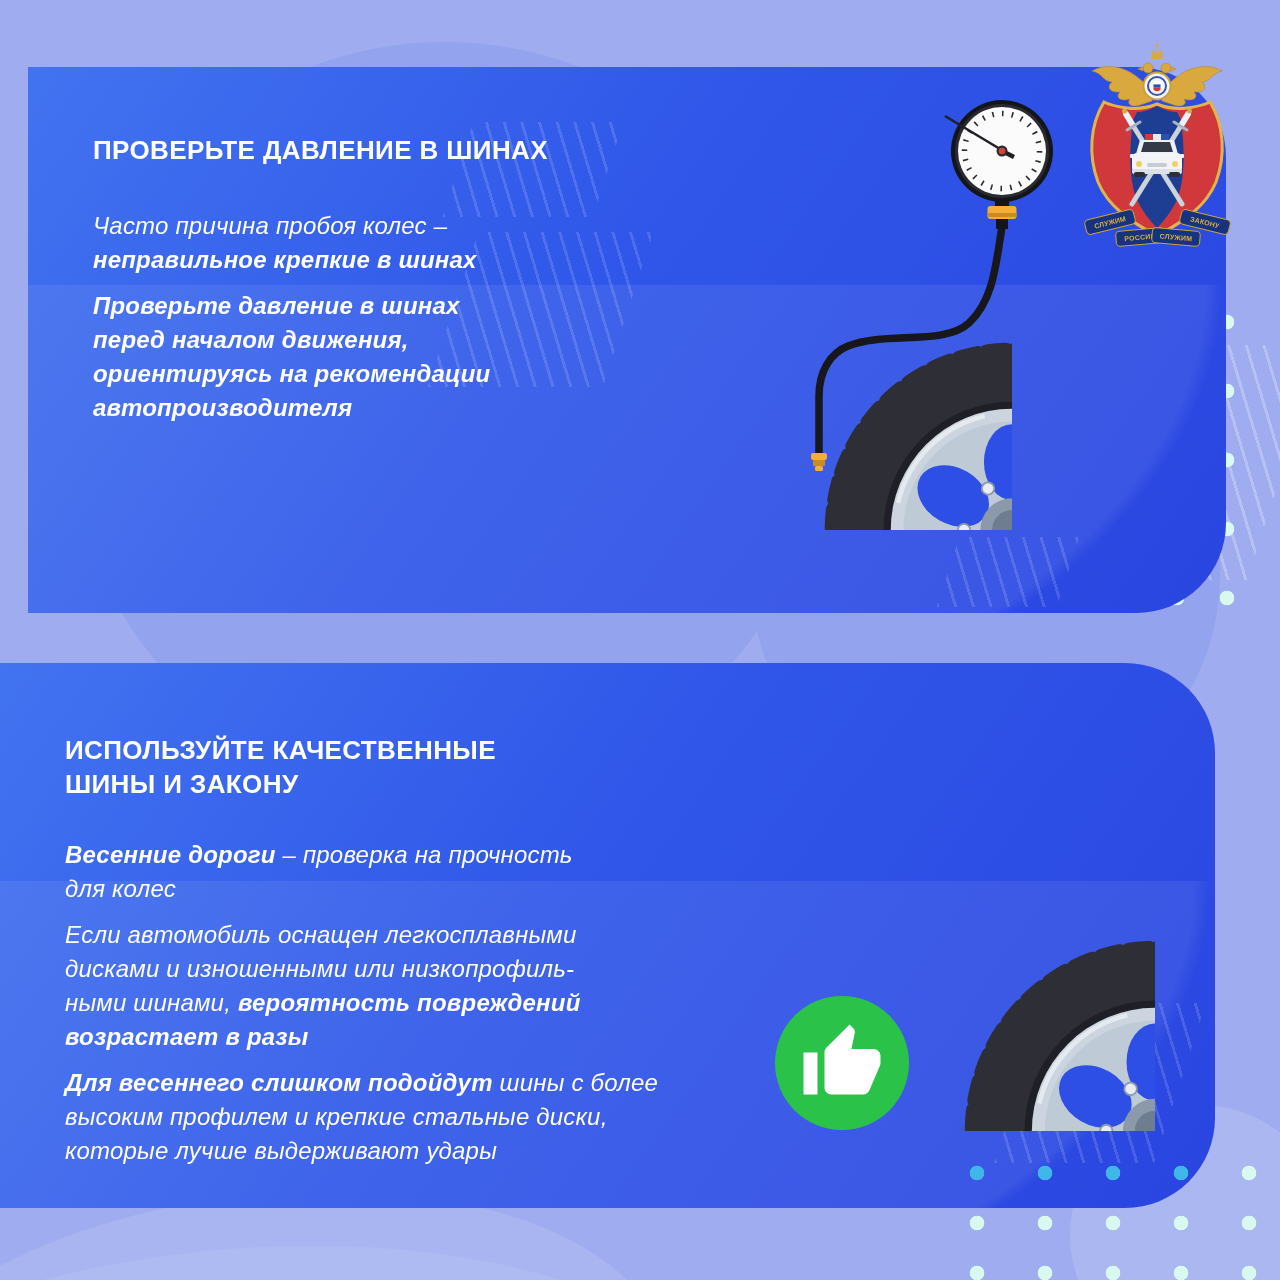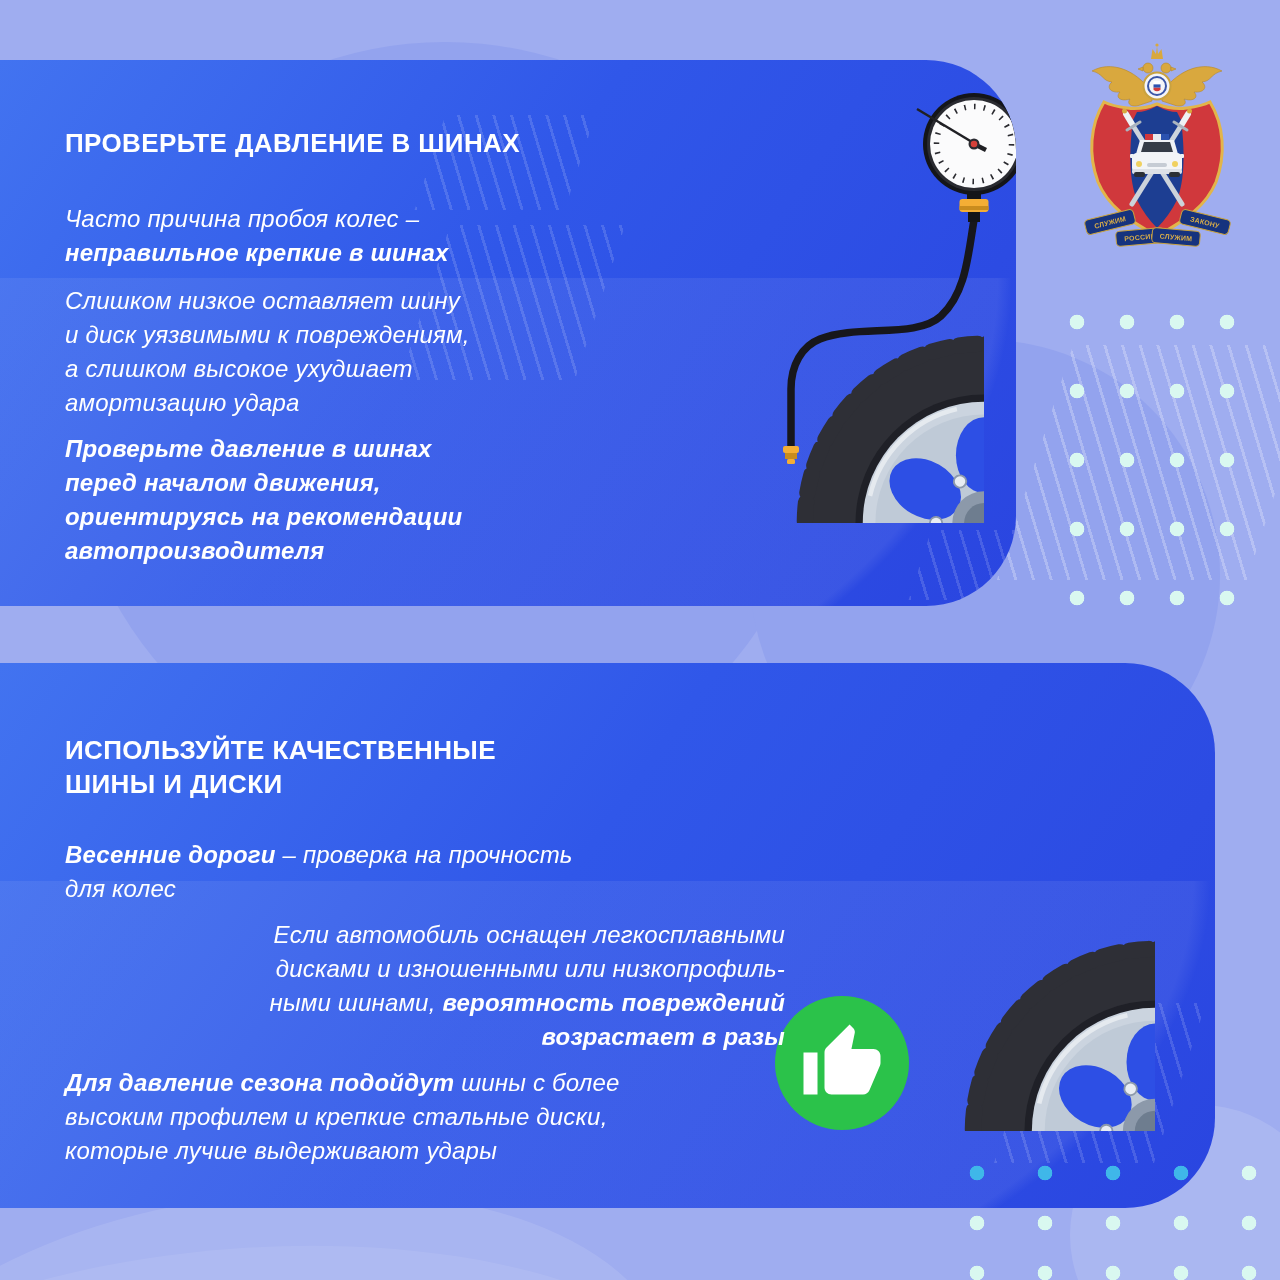--- a/index.html
+++ b/index.html
@@ -31,34 +31,34 @@
   .dots-b-cyan{left:963px;top:496px;width:320px;height:135px;
     background-image:radial-gradient(circle at 14px 14px,#3fb7e9 7px,transparent 7.6px);
     background-size:68px 50px;z-index:1;}
   
   .card{position:absolute;left:0;overflow:hidden;z-index:3;
     background:linear-gradient(125deg,#4273f0 0%,#3057e9 45%,#2a45e0 100%);
     border-radius:0 90px 90px 0;color:#fff;}
   .card::before{content:"";position:absolute;left:-20%;top:40%;width:140%;height:120%;
     background:radial-gradient(ellipse at 30% 0%,rgba(255,255,255,.07) 0 55%,transparent 56%);
     pointer-events:none;}
-  .card-1{top:60px;width:1016px;height:546px;}
+  .card-1{top:67px;width:1198px;height:546px;margin-left:28px;}
   .card-2{top:663px;width:1215px;height:545px;border-bottom-right-radius:90px;}
   .card h2{margin:0 0 0 65px;font-size:26px;line-height:34px;font-weight:700;
     letter-spacing:.4px;white-space:pre-line;position:relative;z-index:5;}
   .card p{margin:0 0 0 65px;font-size:24px;line-height:34px;font-weight:400;
     letter-spacing:.2px;white-space:pre-line;max-width:720px;position:relative;z-index:5;font-style:italic;}
   .card p .b,.card p b{font-weight:700;}
   .card-1 h2{margin-top:66px;}
   .card-1 .p-0{margin-top:42px;}
   .card-1 .p-1{margin-top:14px;}
   .card-1 .p-2{margin-top:12px;}
   .card-2 h2{margin-top:70px;}
   .card-2 .p-0{margin-top:37px;}
-  .card-2 .p-1{margin-top:12px;text-align:right;}
+  .card-2 .p-1{margin-top:12px;}
   .card-2 .p-2{margin-top:12px;}
   
   .wheel-svg{position:absolute;z-index:2;}
   .wheel-1{left:604px;top:83px;width:380px;height:380px;}
   .wheel-2{left:769px;top:82px;width:386px;height:386px;}
   .gauge-svg{position:absolute;left:730px;top:20px;width:315px;height:400px;z-index:3;}
   .thumb-badge{position:absolute;left:775px;top:333px;width:134px;height:134px;
     border-radius:50%;background:#2bc24a;z-index:4;display:flex;align-items:center;justify-content:center;}
   .emblem{position:absolute;left:1082px;top:40px;width:150px;height:212px;z-index:10;}
   .rib-text{font-size:7px;font-weight:700;fill:#d9ad48;letter-spacing:.2px;}
@@ -141,24 +141,20 @@
         <line x1="252" y1="68" x2="187" y2="29" stroke="#202024" stroke-width="2.5"></line>
         <line x1="244" y1="64" x2="256" y2="70" stroke="#202024" stroke-width="4.5"></line>
         <circle cx="244" cy="64" r="5.5" fill="#2a2b31"></circle>
         <circle cx="244" cy="64" r="3.3" fill="#d5413a"></circle>
       </g>
     </svg>
 
     <h2>ПРОВЕРЬТЕ ДАВЛЕНИЕ В ШИНАХ</h2>
     <p class="p-0"><span>Часто причина пробоя колес –
 </span><span class="b">неправильное крепкие в шинах</span></p>
-    <p class="p-1"><span>Слишком низкое оставляет шину
-и диск уязвимыми к повреждениям,
-а слишком высокое ухудшает
-амортизацию удара</span></p>
     <p class="p-2"><span class="b">Проверьте давление в шинах
 перед началом движения,
 ориентируясь на рекомендации
 автопроизводителя</span></p>
   </section>
 
   <section class="card card-2">
     <div class="dots dots-b-cyan"></div>
     <div class="hatch on-card" style="left:1020px;top:340px;width:160px;height:160px;"></div>
 
@@ -166,28 +162,28 @@
       <use href="#wheel"></use>
     </svg>
 
     <div class="thumb-badge">
       <svg width="84" height="84" viewBox="0 0 24 24">
         <path fill="#ffffff" d="M1 21h4V9H1v12zM23 10c0-1.1-.9-2-2-2h-6.31l.95-4.57.03-.32c0-.41-.17-.79-.44-1.06L14.17 1 7.58 7.59C7.22 7.95 7 8.45 7 9v10c0 1.1.9 2 2 2h9c.83 0 1.54-.5 1.84-1.22l3.02-7.05c.09-.23.14-.47.14-.73v-2z"></path>
       </svg>
     </div>
 
     <h2>ИСПОЛЬЗУЙТЕ КАЧЕСТВЕННЫЕ
-ШИНЫ И ДИСКИ</h2>
+ШИНЫ И ЗАКОНУ</h2>
     <p class="p-0"><span class="b">Весенние дороги</span><span> – проверка на прочность
 для колес</span></p>
     <p class="p-1"><span>Если автомобиль оснащен легкосплавными
 дисками и изношенными или низкопрофиль-
 ными шинами, </span><span class="b">вероятность повреждений
 возрастает в разы</span></p>
-    <p class="p-2"><span class="b">Для давление сезона подойдут</span><span> шины с более
+    <p class="p-2"><span class="b">Для весеннего слишком подойдут</span><span> шины с более
 высоким профилем и крепкие стальные диски,
 которые лучше выдерживают удары</span></p>
   </section>
 
   <svg class="emblem" viewBox="0 0 150 212">
 
     <g fill="#d9a83e">
       <path d="M69,19 L70.5,9 L74,14 L75,6 L76,14 L79.5,9 L81,19 Z"></path>
       <circle cx="75" cy="5" r="1.6"></circle>
     </g>

